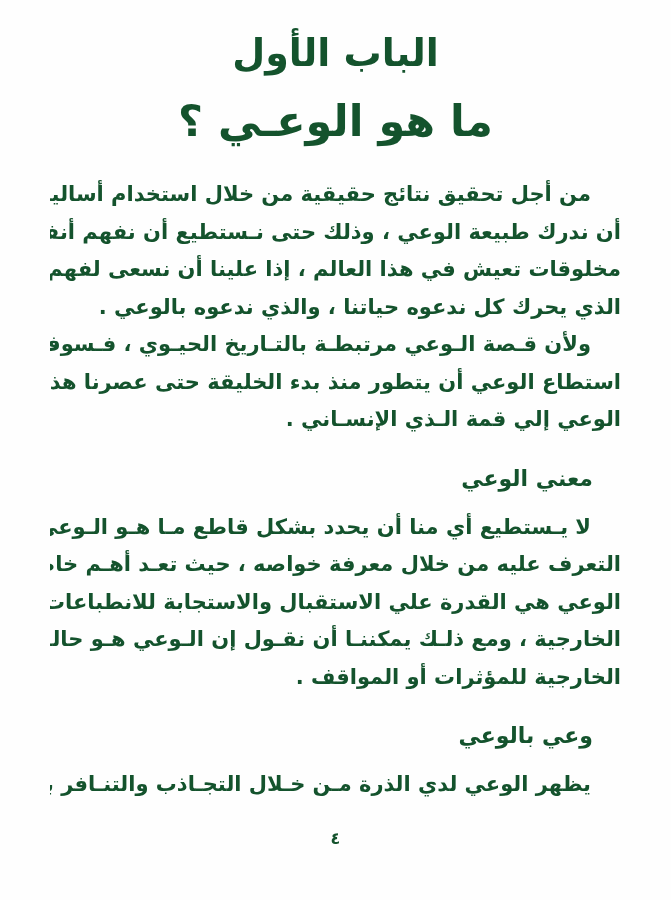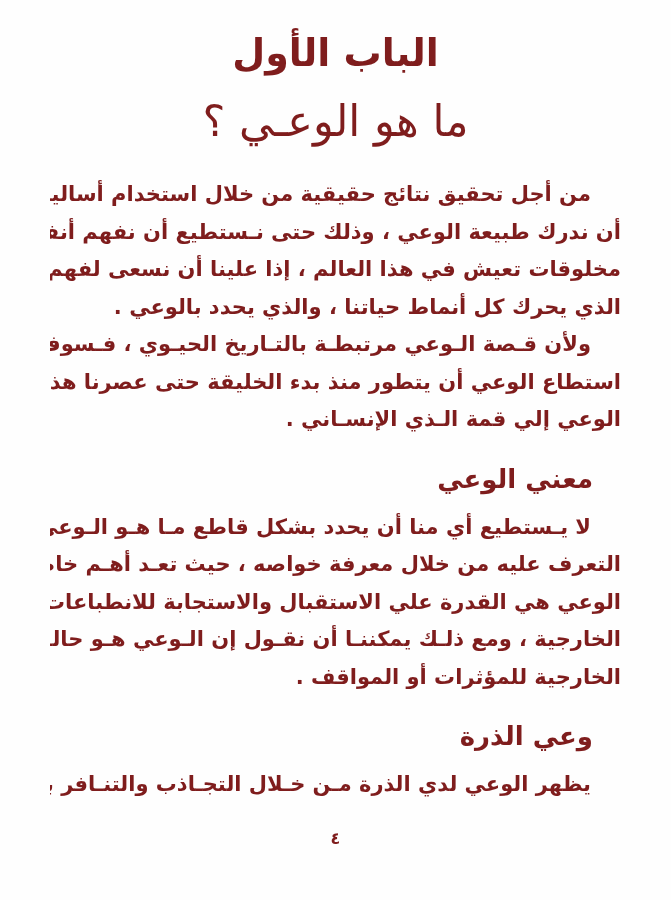--- a/index.html
+++ b/index.html
@@ -6,41 +6,41 @@
     margin: 0;
     padding: 0;
     background: #e8e8e8;
   }
   .page {
     position: relative;
     width: 671px;
     height: 900px;
     margin: 0 auto;
     background: #fefefe;
-    color: #7f1d1d;
+    color: #14532d;
     font-family: "DejaVu Sans", sans-serif;
     direction: rtl;
     overflow: hidden;
     box-sizing: border-box;
   }
   .titles {
     text-align: center;
   }
   .chapter-title {
     margin-top: 26px;
     font-size: 38px;
     line-height: 54px;
     font-weight: 900;
     letter-spacing: 0.5px;
   }
   .main-title {
     margin-top: 12px;
     font-size: 43px;
     line-height: 58px;
-    font-weight: 400;
+    font-weight: 700;
   }
   .body-text {
     margin: 26px 50px 0 50px; 
     font-size: 21px;
     font-weight: 600;
   }
   .para {
     margin: 0;
   }
   .line {
@@ -56,21 +56,21 @@
     padding-right: 30px;
   }
   .line.last {
     text-align: right;
     text-align-last: right;
     -moz-text-align-last: right;
   }
   .section-heading {
     margin-top: 22px;
     margin-bottom: 12px;
-    font-size: 26px;
+    font-size: 22px;
     line-height: 36px;
     font-weight: 900;
     text-align: right;
     padding-right: 28px;
   }
   .page-number {
     position: absolute;
     bottom: 52px;
     left: 0;
     right: 0;
@@ -88,40 +88,40 @@
     <div class="chapter-title">الباب الأول</div>
     <div class="main-title">ما هو الوعـي ؟</div>
   </div>
 
   <div class="body-text">
 
     <div class="para">
       <div class="line first">من أجل تحقيق نتائج حقيقية من خلال استخدام أساليب التغير ، ينبغي</div>
       <div class="line">أن ندرك طبيعة الوعي ، وذلك حتى نـستطيع أن نفهم أنفسـنا علي اعتبار كوننا</div>
       <div class="line">مخلوقات تعيش في هذا العالم ، إذا علينا أن نسعى لفهم ذلك الشيء الغـامض</div>
-      <div class="line last">الذي يحرك كل أنماط حياتنا ، والذي يحدد بالوعي .</div>
+      <div class="line last">الذي يحرك كل ندعوه حياتنا ، والذي ندعوه بالوعي .</div>
     </div>
 
     <div class="para">
       <div class="line first">ولأن قـصة الـوعي مرتبطـة بالتـاريخ الحيـوي ، فـسوف نوضـح كيـف</div>
       <div class="line">استطاع الوعي أن يتطور منذ بدء الخليقة حتى عصرنا هذا الـذي وصـل فيـه</div>
       <div class="line last">الوعي إلي قمة الـذي الإنسـاني .</div>
     </div>
 
     <div class="section-heading">معني الوعي</div>
 
     <div class="para">
       <div class="line first">لا يـستطيع أي منا أن يحدد بشكل قاطع مـا هـو الـوعي ولكننـا نـستطيع</div>
       <div class="line">التعرف عليه من خلال معرفة خواصه ، حيث تعـد أهـم خاصـية مـن خـواص</div>
       <div class="line">الوعي هي القدرة علي الاستقبال والاستجابة للانطباعات المتعلقـة بـالمثيرات</div>
       <div class="line">الخارجية ، ومع ذلـك يمكننـا أن نقـول إن الـوعي هـو حالـة مـن التمييـز أو</div>
       <div class="line last">الخارجية للمؤثرات أو المواقف .</div>
     </div>
 
-    <div class="section-heading">وعي الذرة</div>
+    <div class="section-heading">وعي بالوعي</div>
 
     <div class="para">
       <div class="line first last">يظهر الوعي لدي الذرة مـن خـلال التجـاذب والتنـافر بـين مكونتهـا ،</div>
     </div>
 
   </div>
 
   <div class="page-number">٤</div>
 
 </div>

